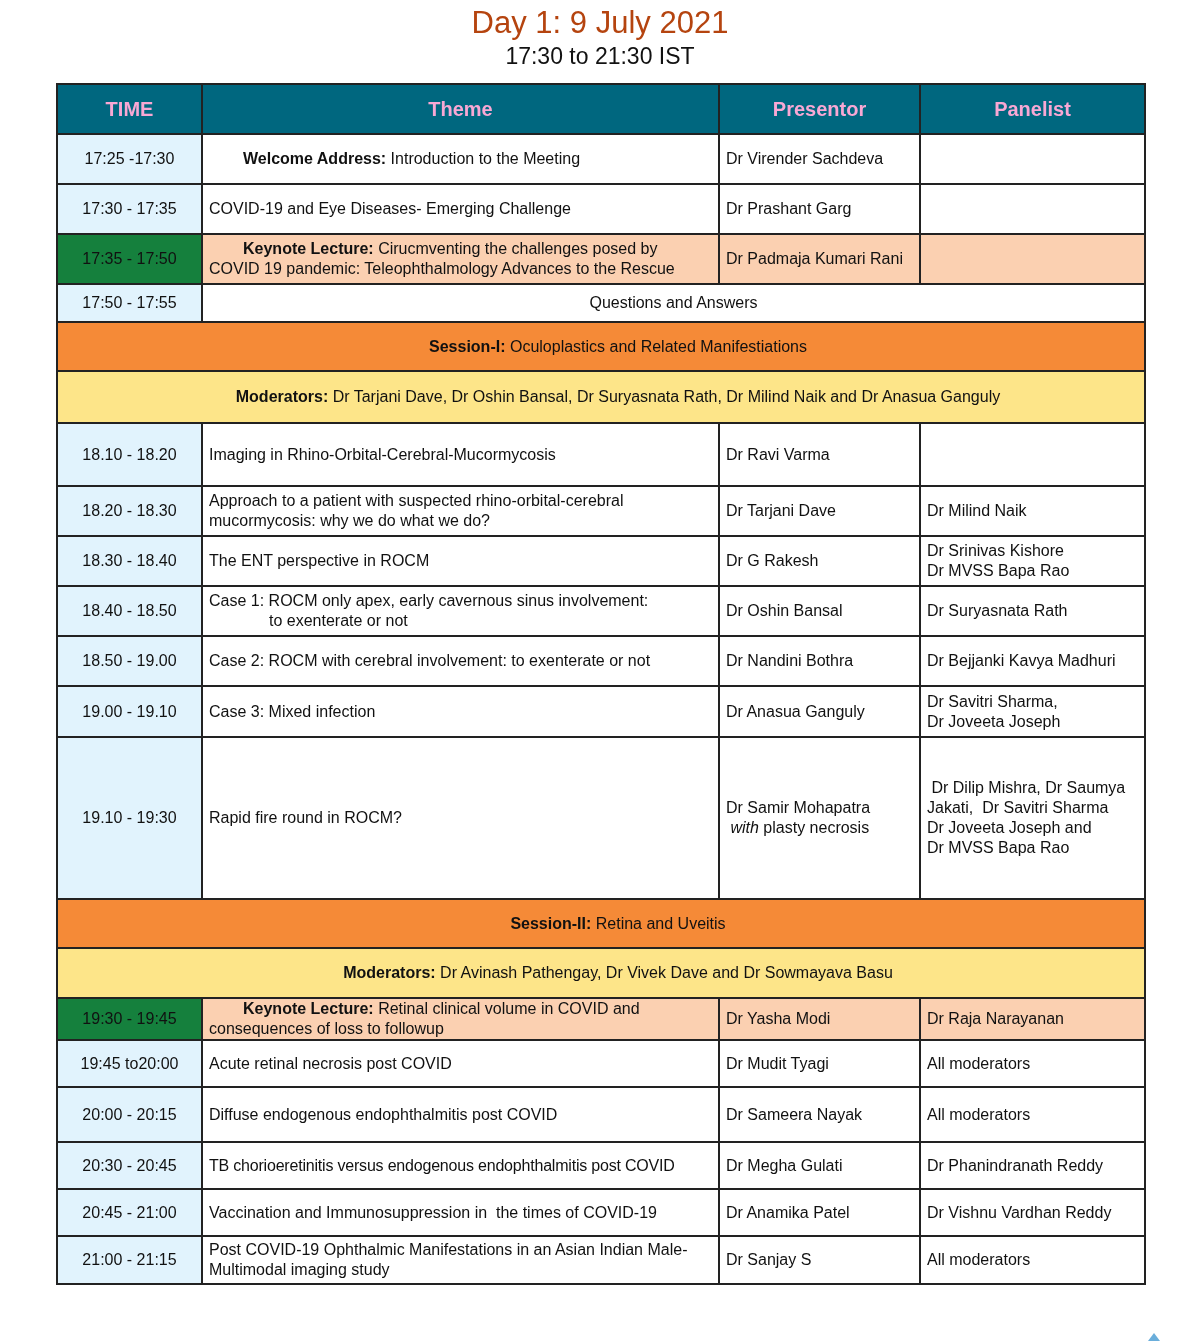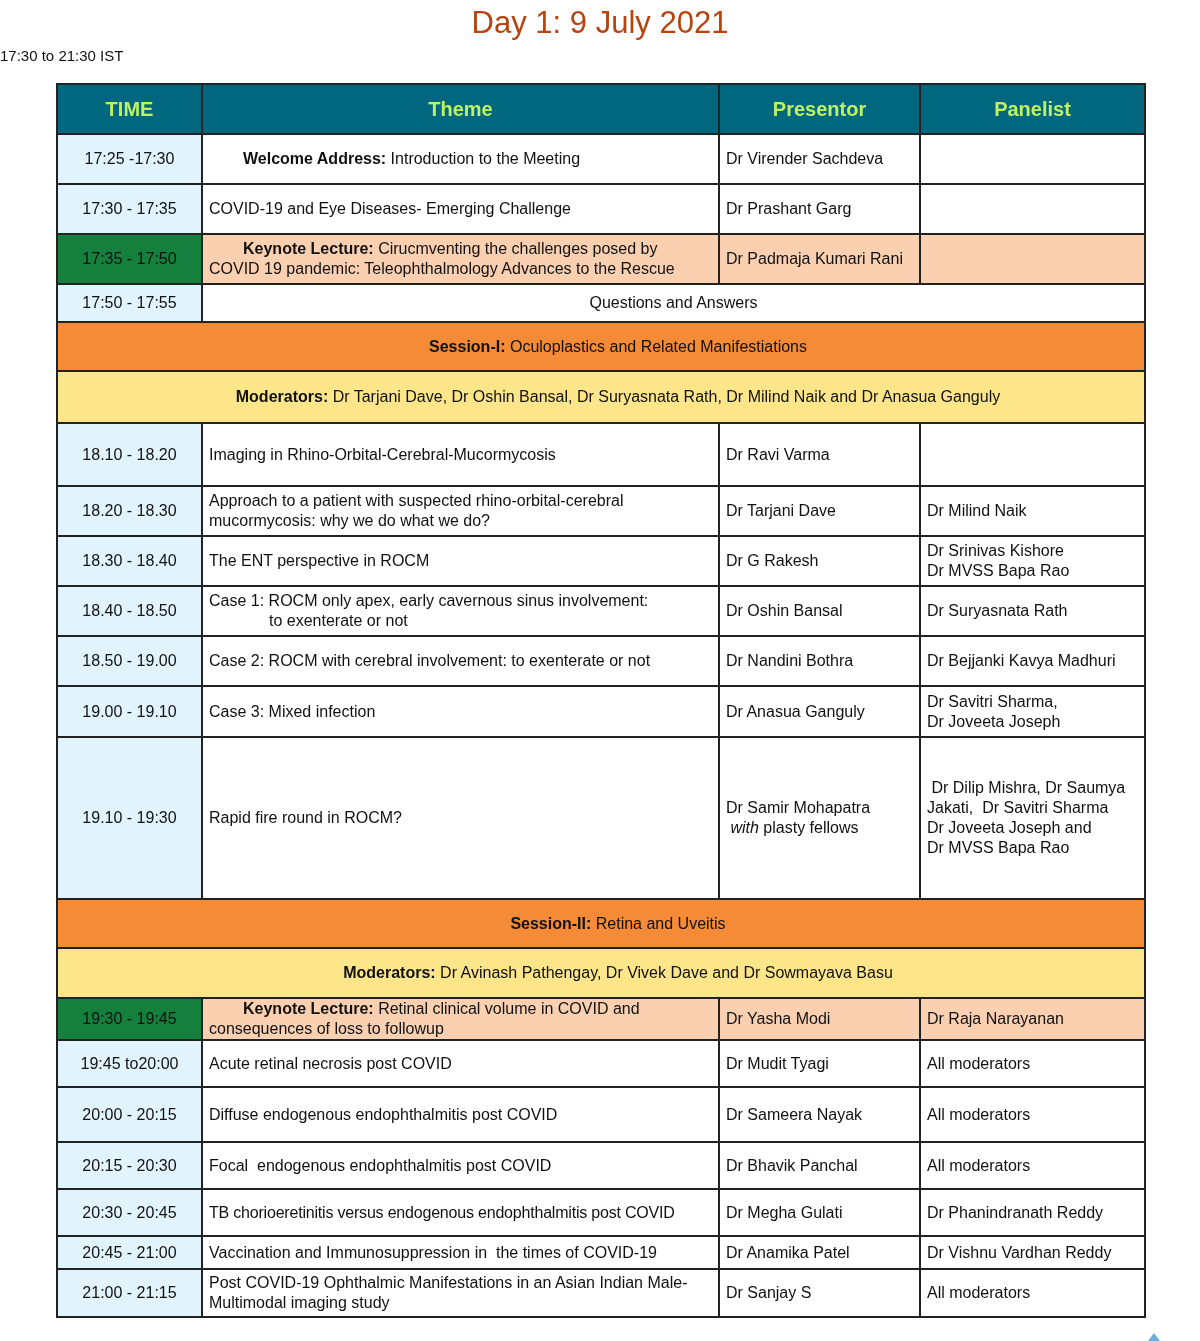--- a/index.html
+++ b/index.html
@@ -1,21 +1,21 @@
 <!DOCTYPE html>
 <html><head>
 <meta charset="utf-8">
 <style>
   html, body { margin: 0; padding: 0; background: #ffffff; }
   body { width: 1200px; height: 1341px; position: relative; font-family: "Liberation Sans", sans-serif; color: #111; overflow: hidden; }
   .title { position: absolute; top: 4px; left: 0; width: 1200px; text-align: center; font-size: 31px; color: #b5440f; line-height: 38px; }
-  .subtitle { position: absolute; top: 43px; left: 0; width: 1200px; font-size: 15px; color: #111; line-height: 26px; }
+  .subtitle { position: absolute; top: 43px; left: 0; width: 1200px; text-align: center; font-size: 23px; color: #111; line-height: 26px; }
   table.sched { position: absolute; top: 83px; left: 56px; width: 1088px; border-collapse: collapse; table-layout: fixed; }
   table.sched td, table.sched th { border: 2px solid #222; font-size: 16px; line-height: 20px; padding: 0 6px; vertical-align: middle; }
-  table.sched th { background: #00677f; color: #bef264; font-size: 20px; font-weight: bold; height: 48px; text-align: center; }
+  table.sched th { background: #00677f; color: #f9a8d4; font-size: 20px; font-weight: bold; height: 48px; text-align: center; }
   col.c-time { width: 145px; }
   col.c-theme { width: 517px; }
   col.c-pres { width: 201px; }
   col.c-pan { width: 225px; }
   td.time { background: #e1f3fd; text-align: center; margin-top: 13px; }
   tr.keynote td { background: #fbd0b1; }
   tr.keynote td.time { background: #15803d; }
   tr.session td { background: #f58a37; text-align: center; height: 47px; }
   tr.moderators td { background: #fde589; text-align: center; height: 47px; }
   td.qa { text-align: center; }
@@ -128,21 +128,21 @@
           <div>Dr Savitri Sharma,</div>
           <div>Dr Joveeta Joseph</div>
         </td>
     </tr>
 
     <tr style="height:84px">
       <td class="time">19.10 - 19:30</td>
       <td>Rapid fire round in ROCM?</td>
       <td>
           <div>Dr Samir Mohapatra</div>
-          <div>&nbsp;<span class="i">with</span><span> plasty fellows</span></div>
+          <div>&nbsp;<span class="i">with</span><span> plasty necrosis</span></div>
         </td>
       <td style="white-space:pre">
         <div> Dr Dilip Mishra, Dr Saumya</div><div>Jakati,  Dr Savitri Sharma</div><div>Dr Joveeta Joseph and</div><div>Dr MVSS Bapa Rao</div>
       </td>
     </tr>
 
     <tr class="session">
       <td colspan="4"><span class="b">Session-II:</span><span> Retina and Uveitis</span></td>
     </tr>
 
@@ -164,35 +164,29 @@
       <td>All moderators</td>
     </tr>
 
     <tr style="height:55px">
       <td class="time">20:00 - 20:15</td>
       <td>Diffuse endogenous endophthalmitis post COVID</td>
       <td>Dr Sameera Nayak</td>
       <td>All moderators</td>
     </tr>
 
-    <tr style="height:47px">
-      <td class="time">20:15 - 20:30</td>
-      <td style="white-space:pre">Focal  endogenous endophthalmitis post COVID</td>
-      <td>Dr Bhavik Panchal</td>
-      <td>All moderators</td>
-    </tr>
 
     <tr style="height:47px">
       <td class="time">20:30 - 20:45</td>
       <td style="white-space:nowrap;letter-spacing:-0.2px">TB chorioeretinitis versus endogenous endophthalmitis post COVID</td>
       <td>Dr Megha Gulati</td>
       <td>Dr Phanindranath Reddy</td>
     </tr>
 
-    <tr style="height:33px">
+    <tr style="height:47px">
       <td class="time">20:45 - 21:00</td>
       <td style="white-space:pre">Vaccination and Immunosuppression in  the times of COVID-19</td>
       <td>Dr Anamika Patel</td>
       <td>Dr Vishnu Vardhan Reddy</td>
     </tr>
 
     <tr style="height:48px">
       <td class="time">21:00 - 21:15</td>
       <td>Post COVID-19 Ophthalmic Manifestations in an Asian Indian Male- Multimodal imaging study</td>
       <td>Dr Sanjay S</td>

